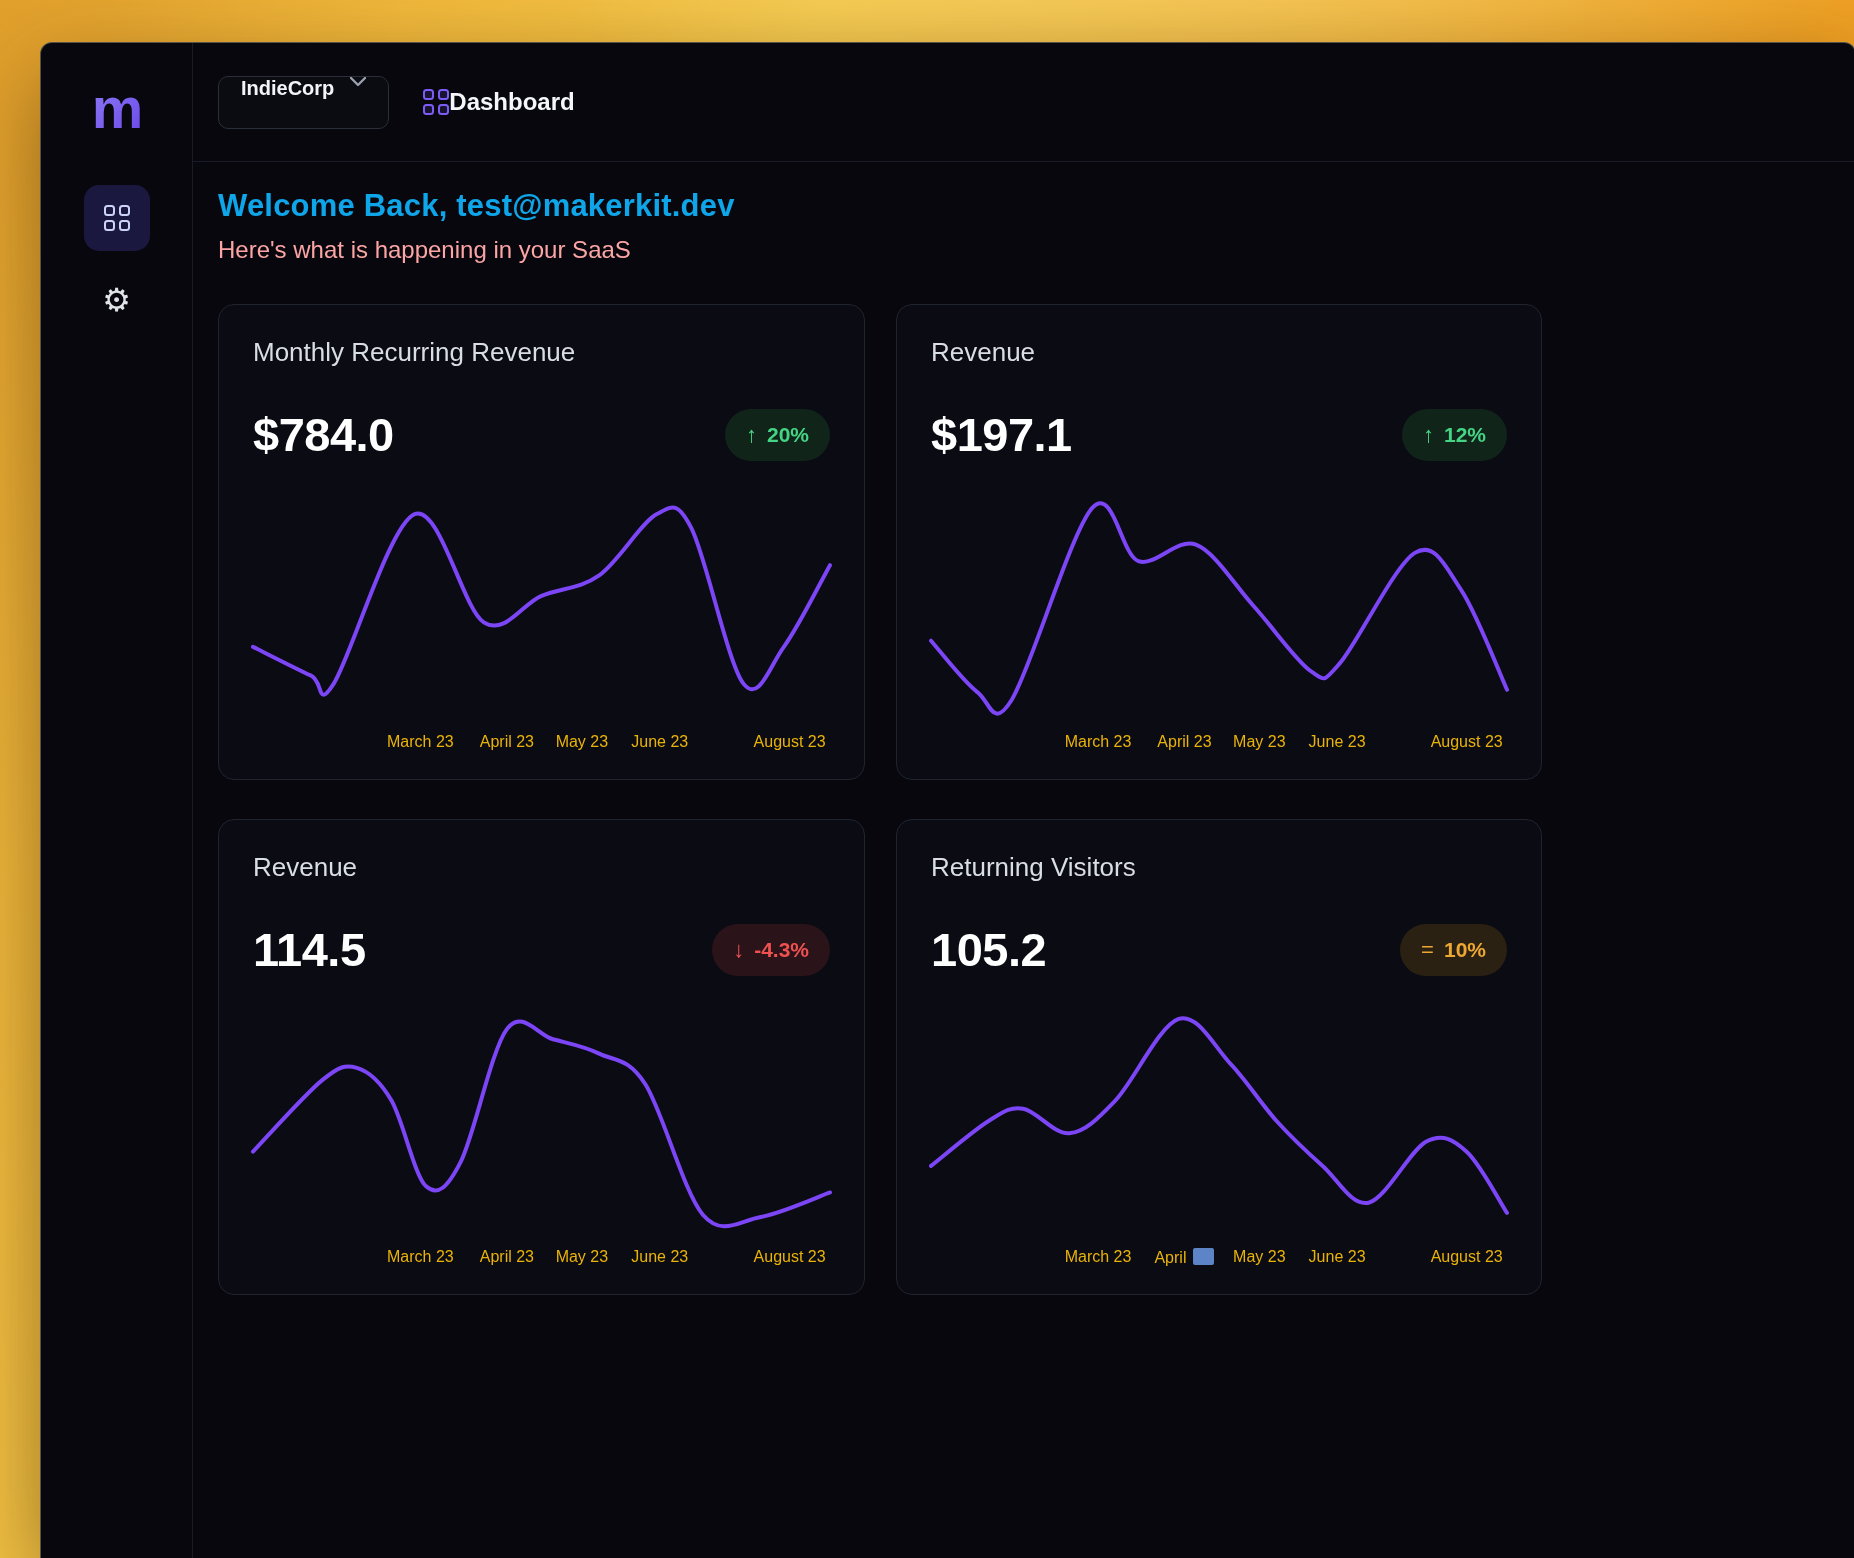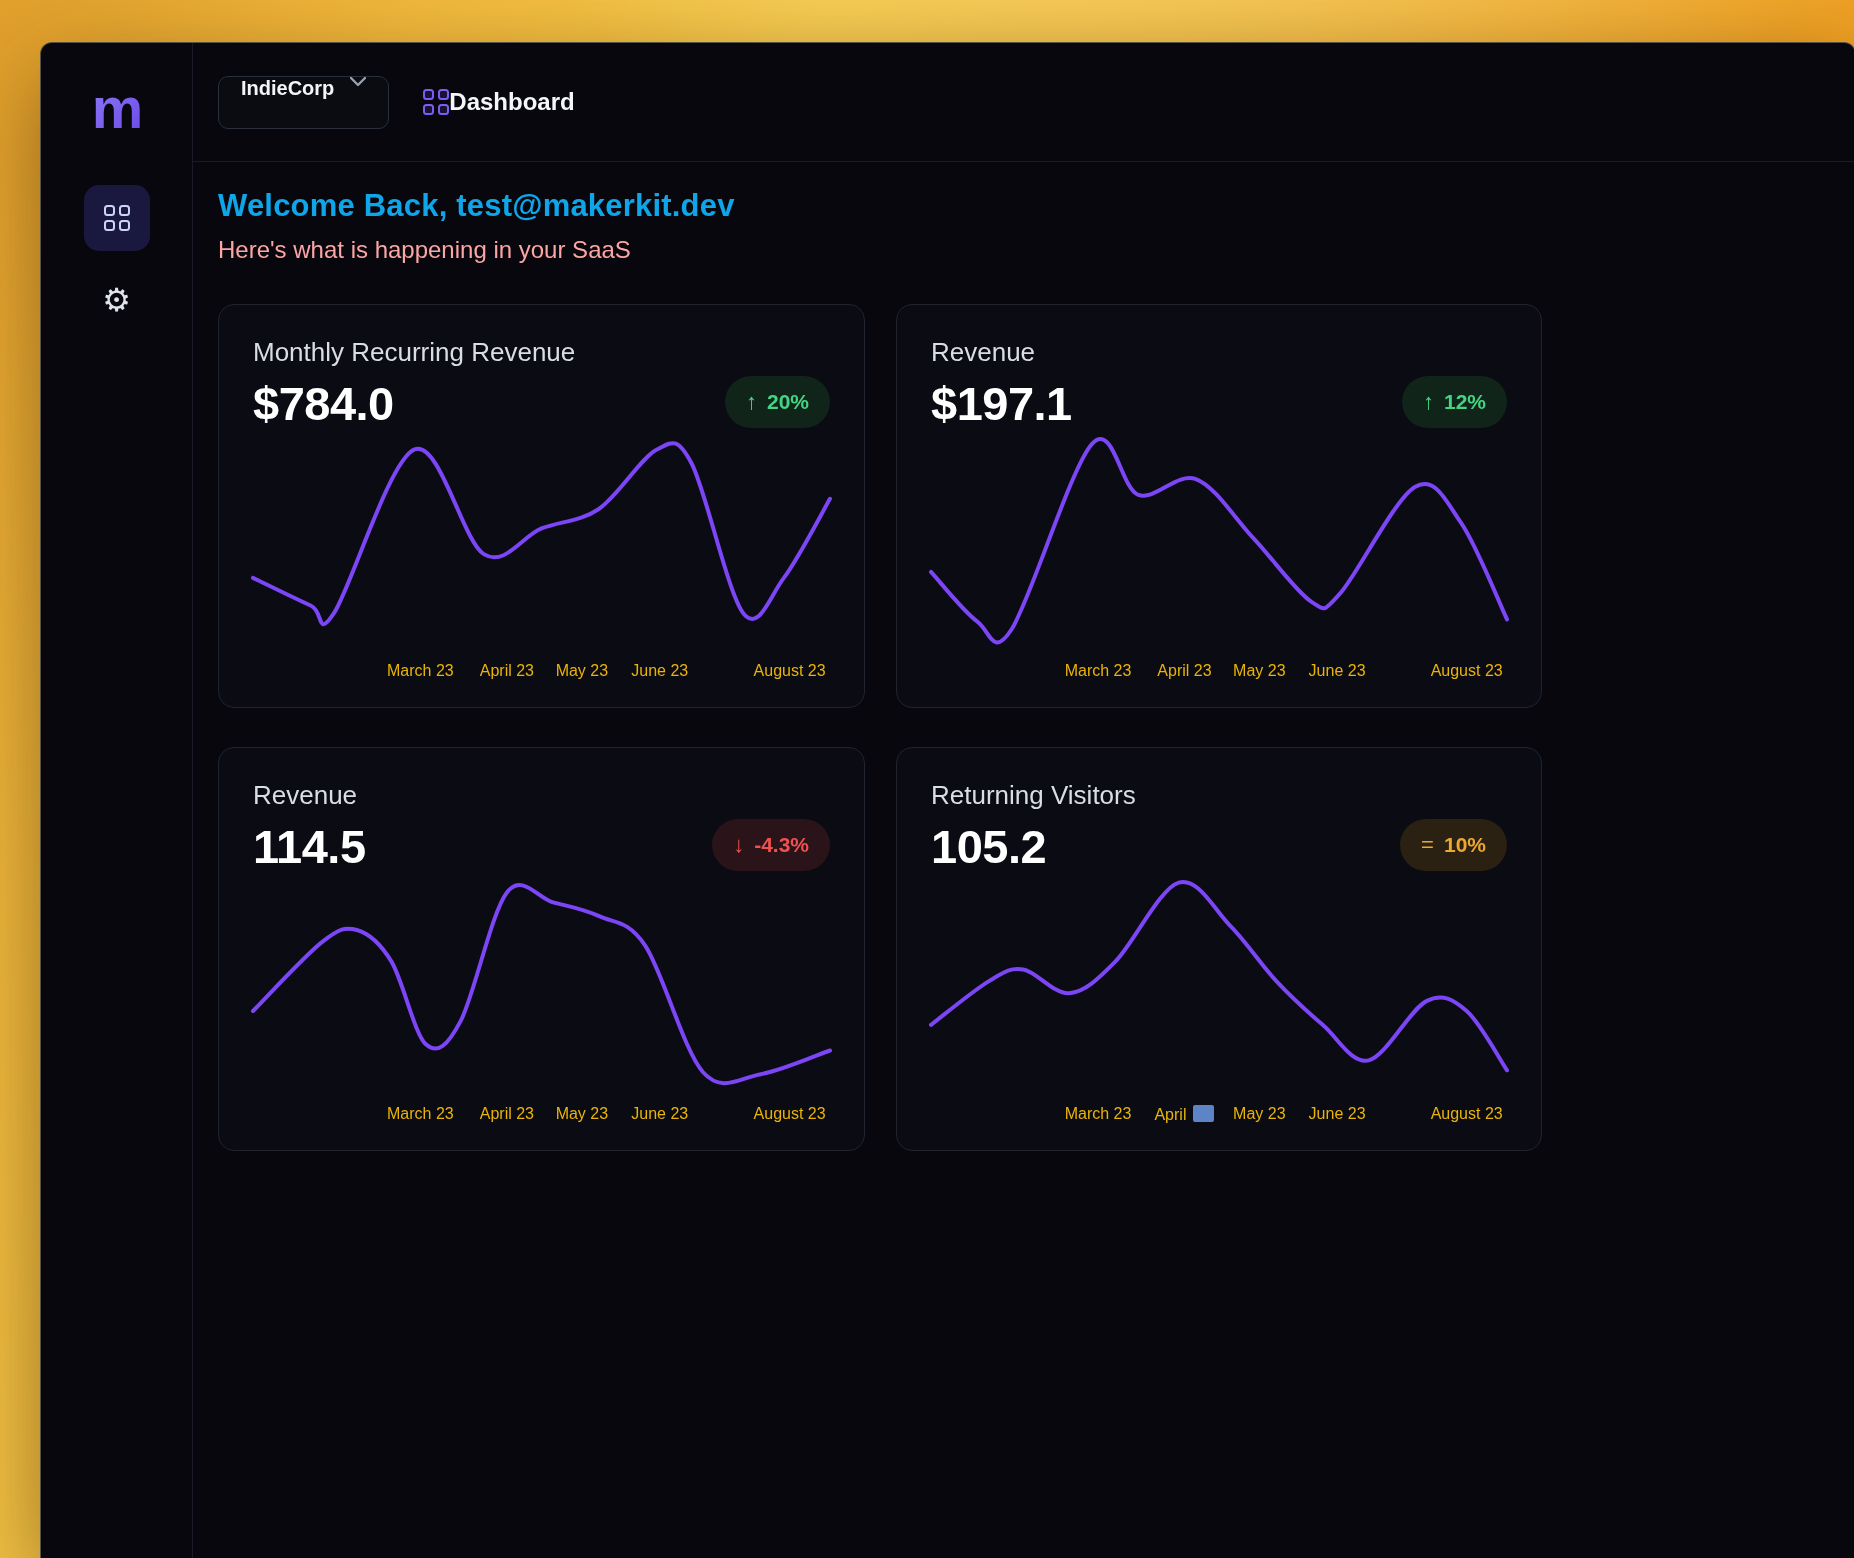--- a/index.html
+++ b/index.html
@@ -50,25 +50,25 @@
     border:1px solid #2b2f3a; border-radius:10px; background:#0b0c12;
     color:#f2f4f8; font-size:20px; font-weight:700; cursor:pointer;
   }
   .page-head { display:flex; align-items:center; color:#f4f6fa; font-size:24px; font-weight:600; }
   
   .main { flex:1; padding:0 25px; overflow:hidden; }
   .welcome-title { margin-top:26px; font-size:31px; font-weight:700; color:#0ea5e9; letter-spacing:.2px; }
   .welcome-sub { margin-top:12px; font-size:24px; color:#fca5a5; }
   .grid { margin-top:40px; display:grid; grid-template-columns:647px 646px; gap:39px 31px; }
   .card {
-    height:404px; background:#0a0b13; border:1px solid #20242f; border-radius:16px;
+    height:476px; background:#0a0b13; border:1px solid #20242f; border-radius:16px;
     padding:32px 34px 24px; display:flex; flex-direction:column;
   }
   .card-title { font-size:26px; color:#d9dde6; font-weight:400; }
-  .value-row { margin-top:8px; display:flex; justify-content:space-between; }
+  .value-row { margin-top:39px; display:flex; align-items:center; justify-content:space-between; }
   .metric { font-size:47px; font-weight:800; color:#ffffff; letter-spacing:-.5px; }
   .badge {
     height:52px; padding:0 21px; border-radius:26px; display:flex; align-items:center; gap:10px;
     font-size:21px; font-weight:700;
   }
   .badge-up      { background:#10241a; color:#45d483; }
   .badge-down    { background:#2a1419; color:#ef5050; }
   .badge-neutral { background:#2a2112; color:#eda832; }
   .badge .glyph { font-size:22px; font-weight:400; }
   .chart-wrap { margin-top:auto; height:222px; position:relative; }

